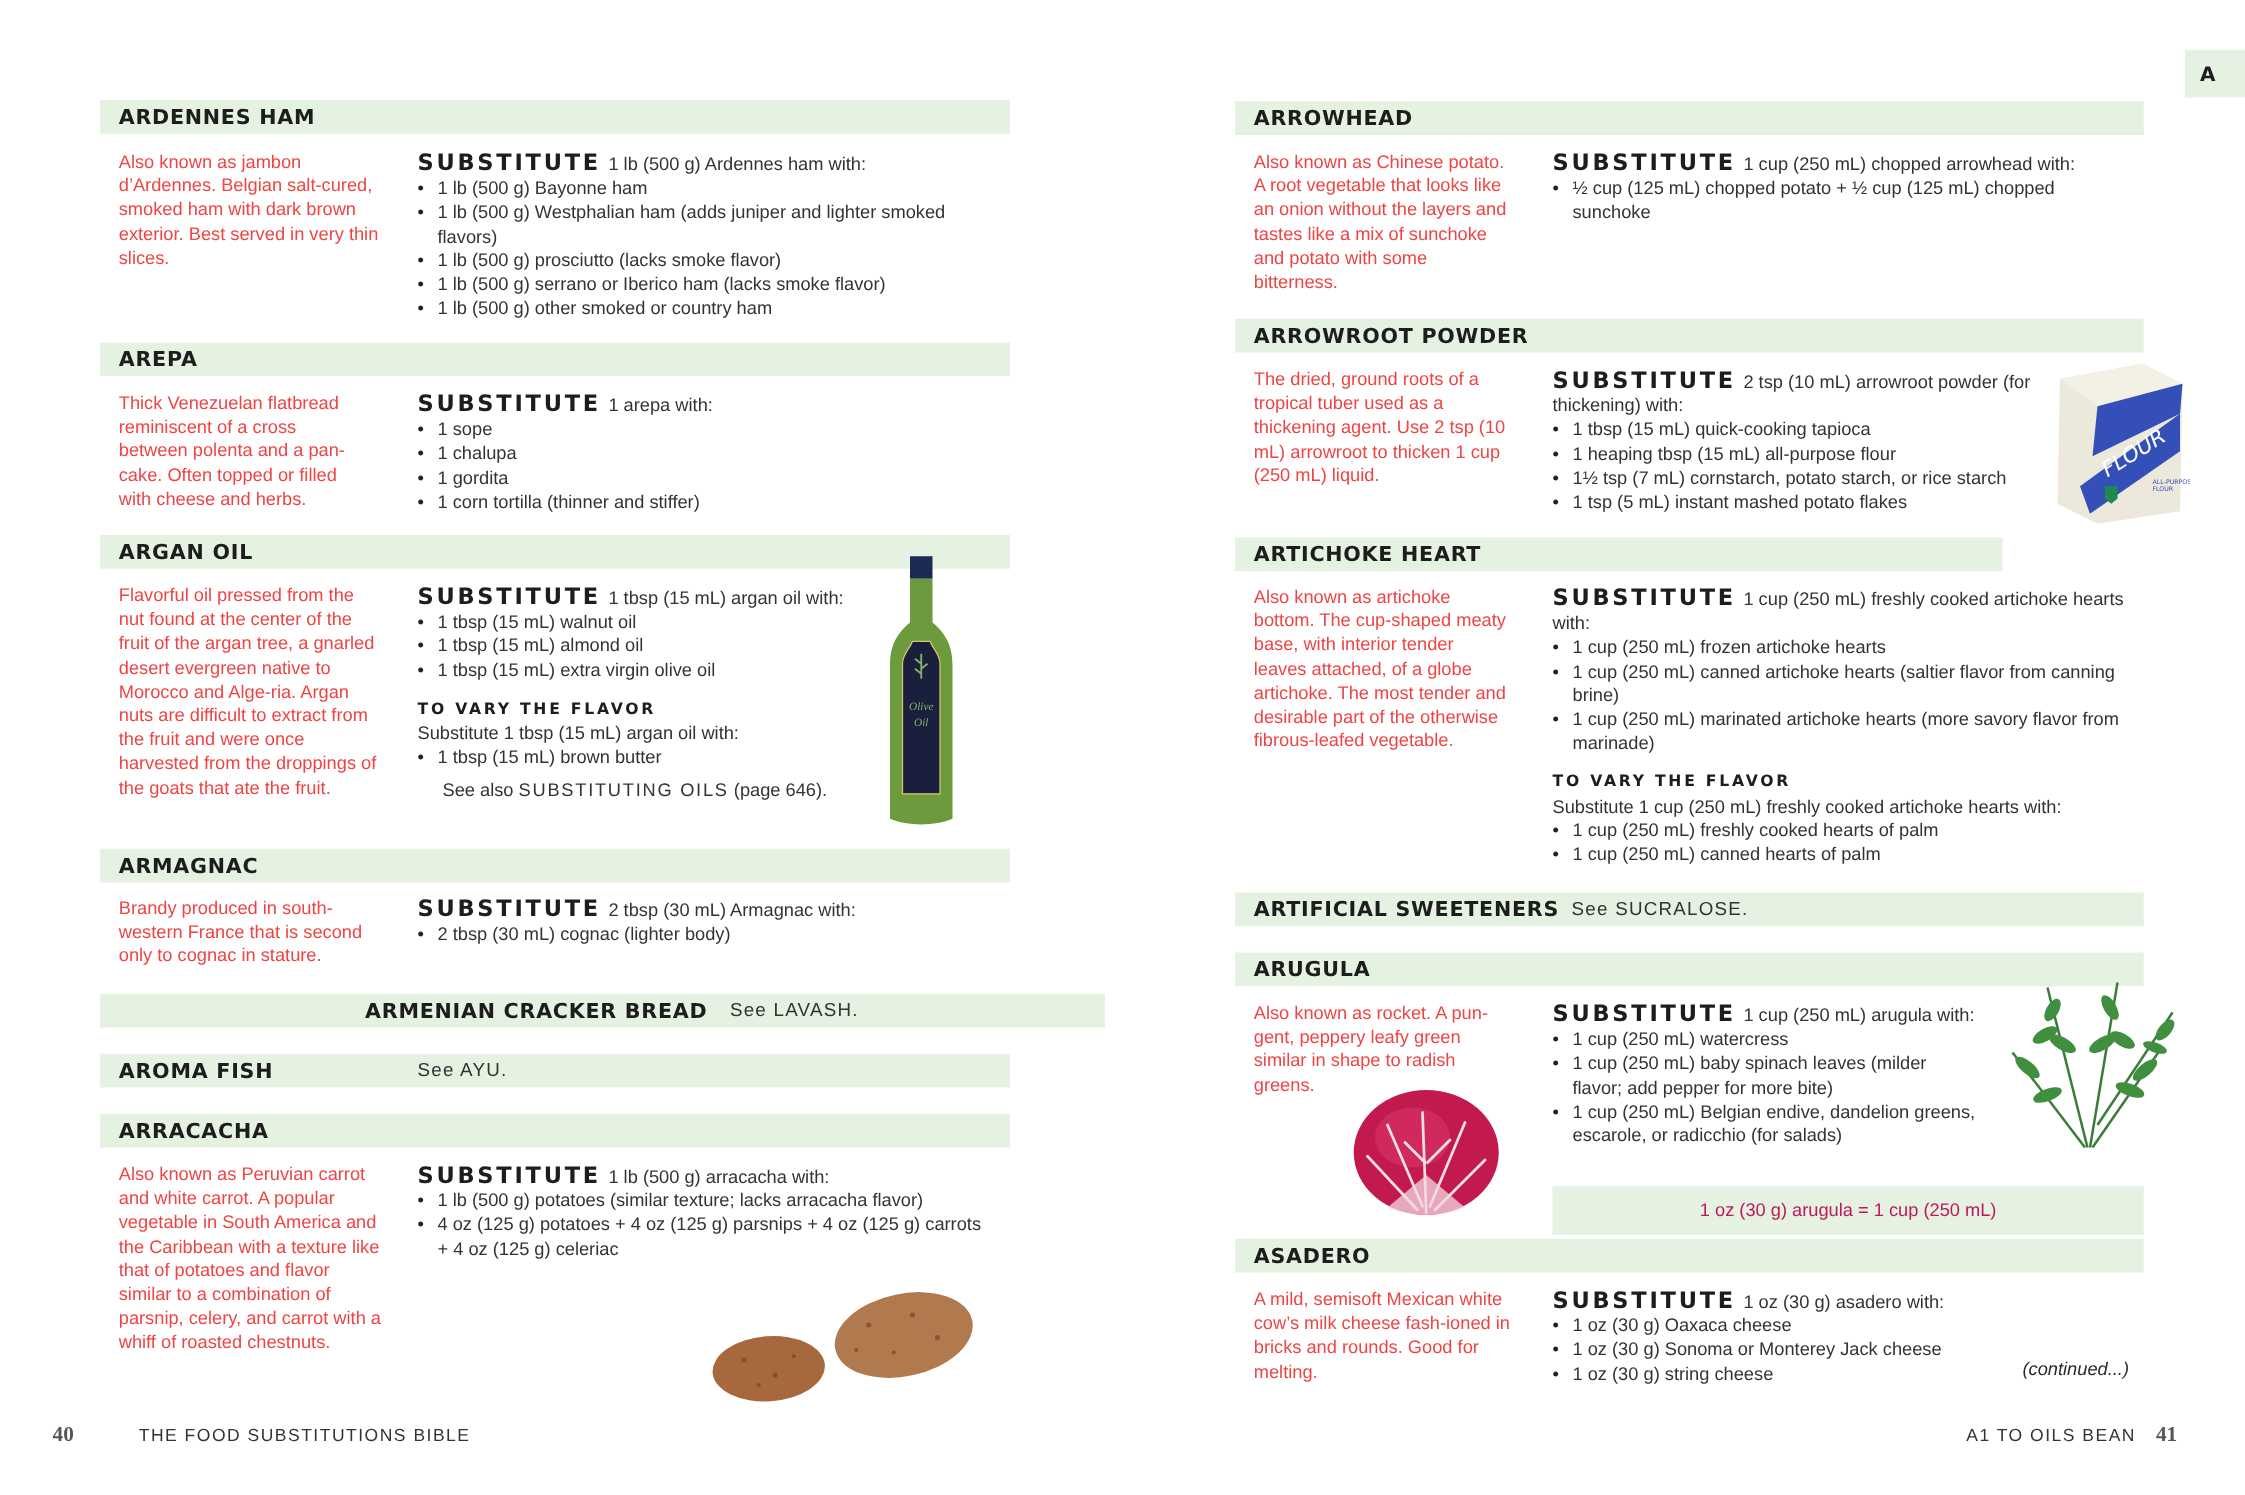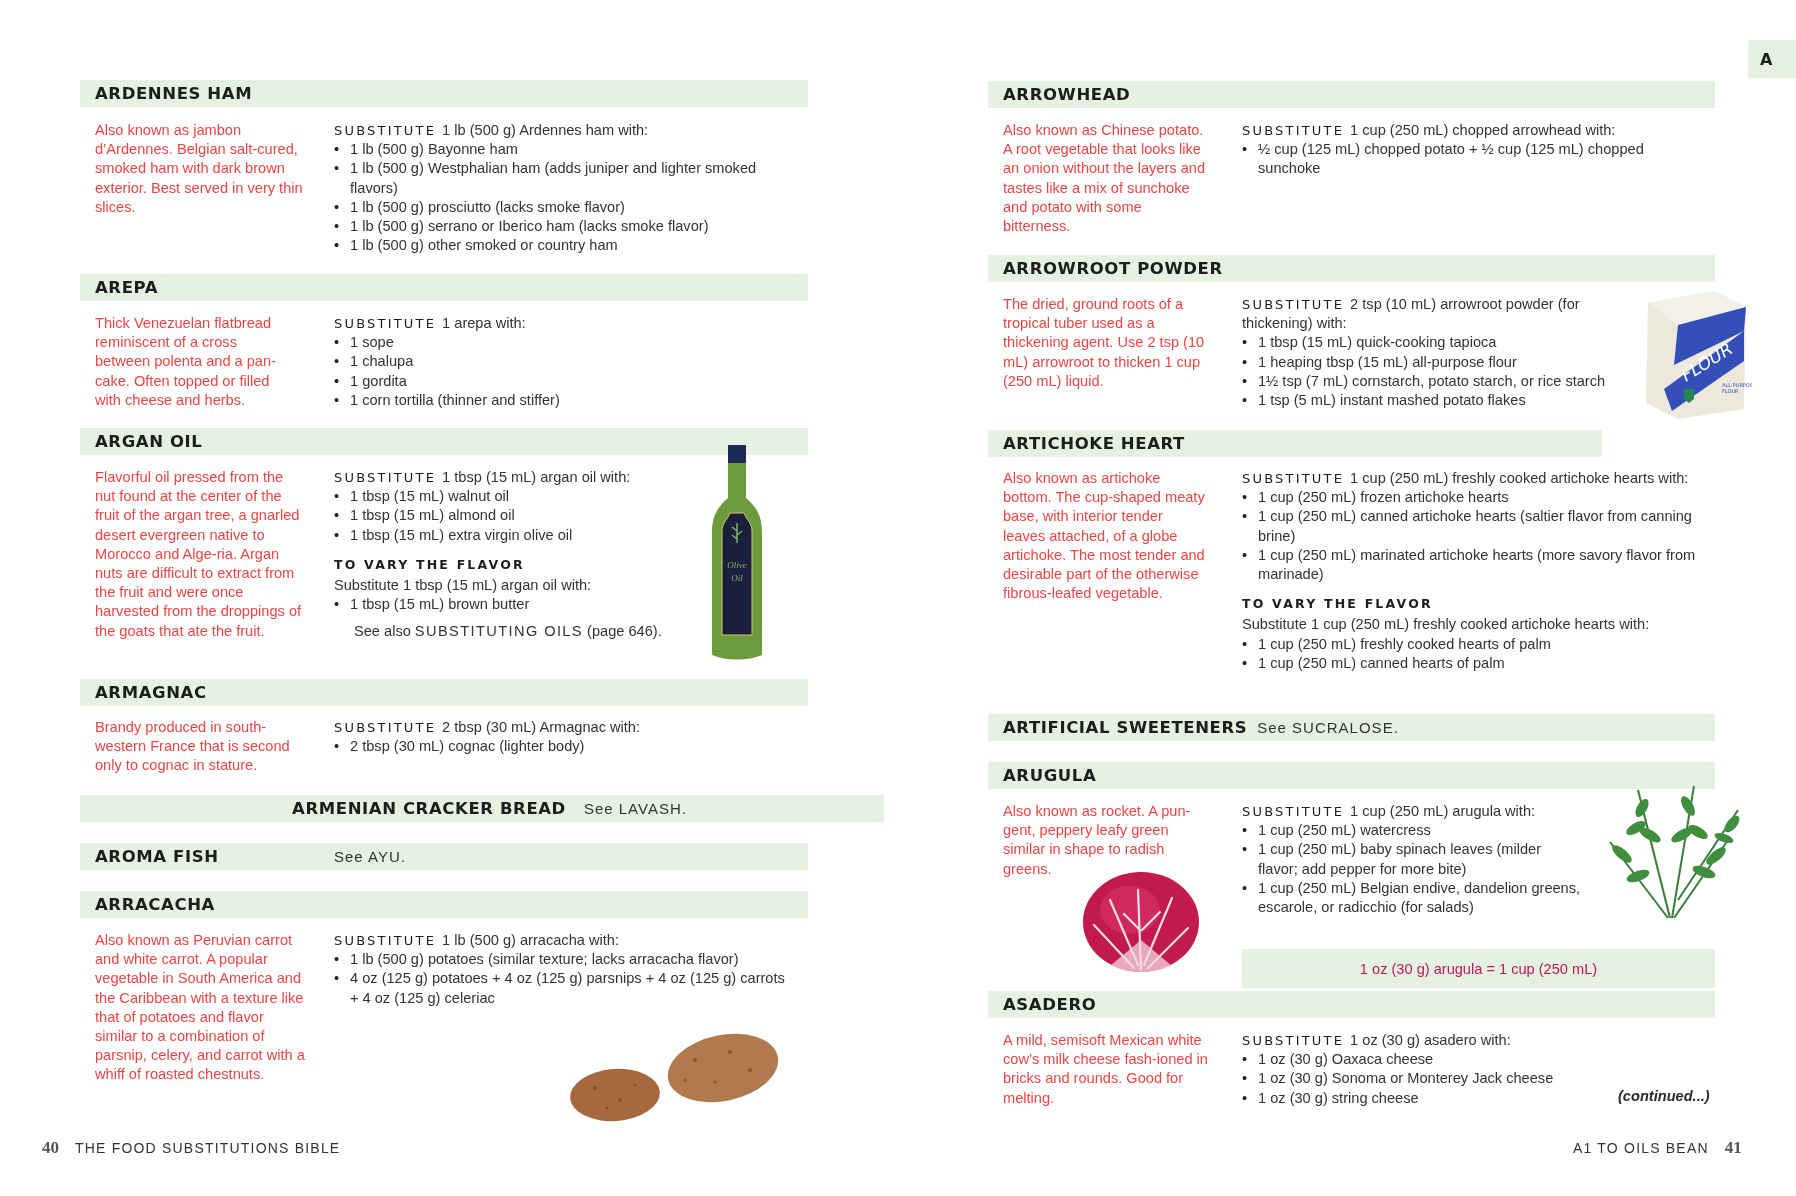--- a/index.html
+++ b/index.html
@@ -13,33 +13,33 @@
                   display:flex; align-items:center; }
   .entry-title { font-family:"DejaVu Sans", sans-serif; font-weight:bold;
                  font-size:16.5px; letter-spacing:0.6px; color:#1d1d1d;
                  padding-left:15px; white-space:nowrap; }
   .see-ref { font-size:15px; color:#333; letter-spacing:1px; margin-left:18px; white-space:nowrap; }
 
   .desc { position:absolute; font-size:14.6px; line-height:19.2px; color:#ef4444; width:215px; }
   .desc p { margin:0; }
   .subs { position:absolute; font-size:14.6px; line-height:19.2px; color:#333; }
   .subs .sub-line { margin:0; }
-  .sub-kw { font-family:"DejaVu Sans", sans-serif; font-weight:normal; font-size:13px;
+  .sub-kw { font-family:"DejaVu Sans", sans-serif; font-weight:bold; font-size:18px;
             letter-spacing:2.2px; color:#1d1d1d; margin-right:6px; }
   .vary-kw { font-family:"DejaVu Sans", sans-serif; font-weight:bold; font-size:12.5px;
              letter-spacing:2.2px; color:#1d1d1d; margin:10px 0 2px 0; display:block; }
   ul.opts { list-style:none; margin:0; padding:0; }
   ul.opts li { position:relative; padding-left:16px; }
   ul.opts li::before { content:"•"; position:absolute; left:0; top:0; color:#222; }
   .see-also { margin-top:8px;margin-left:20px; }
   .caps { letter-spacing:1.4px; }
 
   .callout { position:absolute; background:#e5f1e1; display:flex; align-items:center;
              justify-content:center; font-size:14.6px; color:#be185d;margin-top:20px; }
-  .continued { position:absolute; font-style:italic; font-weight:bold; font-size:14.6px; color:#2a2a2a; }
+  .continued { position:absolute; font-style:italic; font-weight:normal; font-size:14.6px; color:#2a2a2a; }
 
   .footer { position:absolute; top:1138px; font-size:14px; letter-spacing:1.2px; color:#333;
             display:flex; align-items:baseline; white-space:nowrap; }
   .folio { font-family:"Liberation Serif", serif; font-weight:bold; font-size:17px; color:#555; letter-spacing:0; }
   .tab-letter { position:absolute; left:1748px; top:40px; width:48px; height:38px;
                 background:#e5f1e1; display:flex; align-items:center; padding-left:12px; box-sizing:border-box;
                 font-family:"DejaVu Sans", sans-serif; font-weight:bold; font-size:16px; color:#1d1d1d; }
   .illus { position:absolute; }
 </style>
 </head>
@@ -162,21 +162,21 @@
         <circle cx="70" cy="55" r="1.6"></circle>
         <circle cx="42" cy="78" r="1.6"></circle>
       <circle cx="130" cy="30" r="2"></circle>
         <circle cx="165" cy="22" r="2"></circle>
         <circle cx="185" cy="40" r="2"></circle>
         <circle cx="150" cy="52" r="1.6"></circle>
         <circle cx="120" cy="50" r="1.6"></circle>
     </g>
   </svg>
 
-  <div class="footer" style="left:42px;">
+  <div class="footer" style="left:42px;gap:36px;">
     <span class="folio">40</span>
     <span style="margin-left:16px;">THE FOOD SUBSTITUTIONS BIBLE</span>
   </div>
 </div>
 
 <div class="page right-page" style="left:0;width:1796px;padding-left:42px;">
 
   <div class="entry-header" style="left:988px;top:81px;width:727px;">
     <span class="entry-title">ARROWHEAD</span>
   </div>

